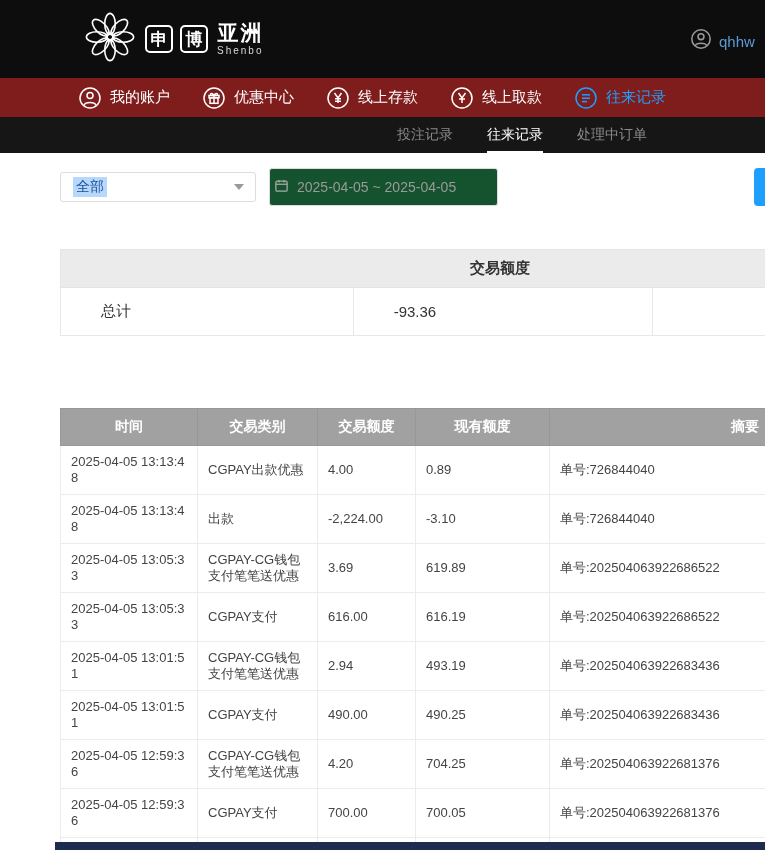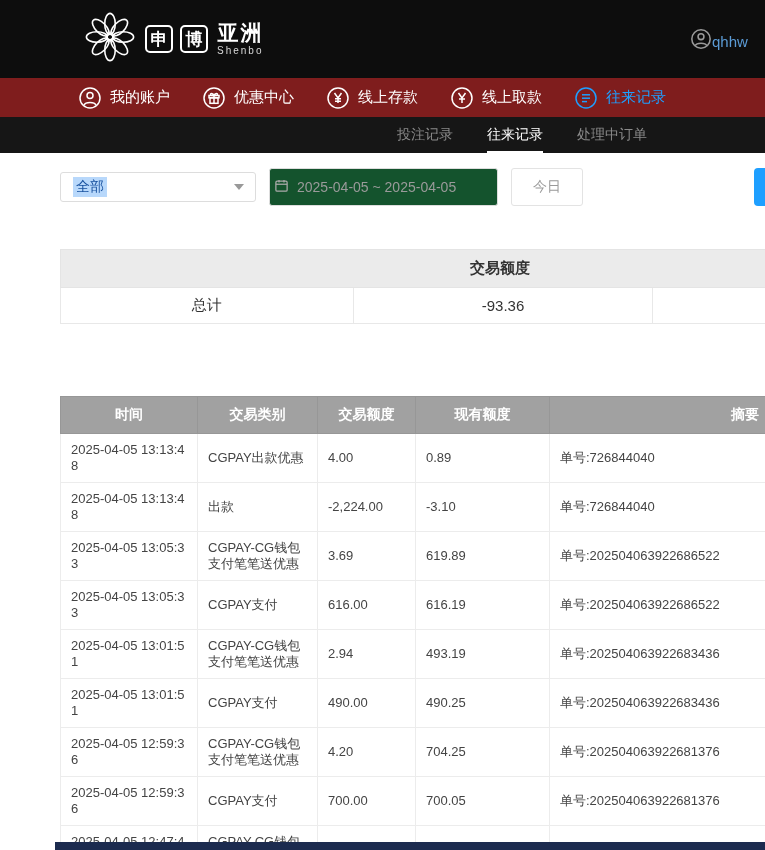--- a/index.html
+++ b/index.html
@@ -8,21 +8,21 @@
   .page{position:relative;width:765px;height:850px;overflow:hidden;background:#fff;}
 
   
   .topbar{height:78px;background:#0d0d0d;position:relative;display:flex;align-items:center;}
   .logo{display:flex;align-items:center;margin-left:82px;gap:7px;}
   .logo-flower{flex:0 0 auto;}
   .logo-box{width:28px;height:28px;border:2px solid #fff;border-radius:5px;color:#fff;font-size:17px;font-weight:bold;display:flex;align-items:center;justify-content:center;}
   .logo-cnwrap{display:flex;flex-direction:column;align-items:flex-end;color:#fff;margin-left:2px;}
   .logo-cn{font-size:21px;font-weight:bold;letter-spacing:2px;line-height:22px;}
   .logo-sub{font-size:10px;color:#d8d8d8;letter-spacing:2px;margin-top:1px;}
-  .user{position:absolute;left:690px;top:28px;display:flex;align-items:center;white-space:nowrap;cursor:pointer;}
+  .user{position:absolute;left:690px;top:28px;display:flex;align-items:center;gap:7px;white-space:nowrap;cursor:pointer;}
   .user-name{color:#5b9bd5;font-size:15px;}
 
   
   .mainnav{height:39px;background:#7f1d1d;display:flex;align-items:center;padding-left:78px;gap:32px;}
   .nav-item{display:flex;align-items:center;gap:8px;color:#fff;font-size:15px;cursor:pointer;white-space:nowrap;}
   .nav-item.active{color:var(--accent,#1e9fff);}
   .nav-item svg{display:block;}
 
   
   .subnav{height:36px;background:#161616;display:flex;justify-content:flex-end;align-items:stretch;padding-right:118px;gap:34px;}
@@ -38,21 +38,21 @@
   .select-value{background:#b8d8fb;color:#17509e;font-size:14px;padding:1px 3px;}
   .caret{position:absolute;right:11px;width:0;height:0;border-left:5px solid transparent;border-right:5px solid transparent;border-top:6px solid #999;}
   .date-box{width:229px;height:38px;border:1px solid #ddd;border-radius:3px;display:flex;align-items:center;gap:8px;padding:0 4px;color:#9a9a9a;font-size:14px;cursor:pointer;background:#14532d;}
   .fbtn{height:38px;padding:0 21px;border:1px solid #e3e3e3;border-radius:3px;background:#fff;color:#999;font-size:14px;cursor:pointer;font-family:inherit;white-space:nowrap;}
   .fbtn.active{border-color:#9fd0f5;color:var(--accent,#1e9fff);}
   .edge-btn{position:absolute;left:694px;top:1px;width:22px;height:38px;background:var(--accent,#1e9fff);border:none;border-radius:4px;cursor:pointer;}
 
   
   .summary{margin-top:42px;width:880px;border-collapse:collapse;}
   .summary th{background:#ebebeb;height:38px;font-size:15px;color:#333;font-weight:600;border:1px solid #e4e4e4;text-align:center;}
-  .summary td{height:36px;text-align:center;font-size:15px;color:#333;border:1px solid #e8e8e8;}
+  .summary td{height:48px;text-align:left;font-size:15px;color:#333;border:1px solid #e8e8e8;padding-left:40px;}
 
   
   .tx{margin-top:72px;width:880px;border-collapse:collapse;table-layout:fixed;}
   .tx th{background:#a1a1a1;color:#fff;height:37px;font-size:14px;font-weight:600;border:1px solid #979797;text-align:center;}
   .tx td{font-size:13px;color:#444;padding:8px 10px;line-height:16px;border:1px solid #ececec;text-align:left;vertical-align:middle;word-break:break-all;}
   .tx td:nth-child(3),.tx td:nth-child(4){text-align:left;padding-right:12px;}
 
   .footer-bar{position:absolute;left:55px;right:0;bottom:0;height:8px;background:#1c2b4f;}
 </style>
 </head>
@@ -187,21 +187,20 @@
               <g fill="none" stroke="#aaa" stroke-width="2">
                 <rect x="3" y="5" width="18" height="16" rx="2"></rect>
                 <line x1="3" y1="10" x2="21" y2="10"></line>
                 <line x1="8" y1="3" x2="8" y2="7"></line>
                 <line x1="16" y1="3" x2="16" y2="7"></line>
               </g>
             </svg>
         </span>
         <span>2025-04-05 ~ 2025-04-05</span>
       </div>
-      <button class="fbtn">今日</button>
       <button class="edge-btn"></button>
     </div>
 
     <table class="summary">
       <colgroup>
           <col style="width:293px">
           <col style="width:300px">
           <col style="width:287px">
         </colgroup>
       <thead>

